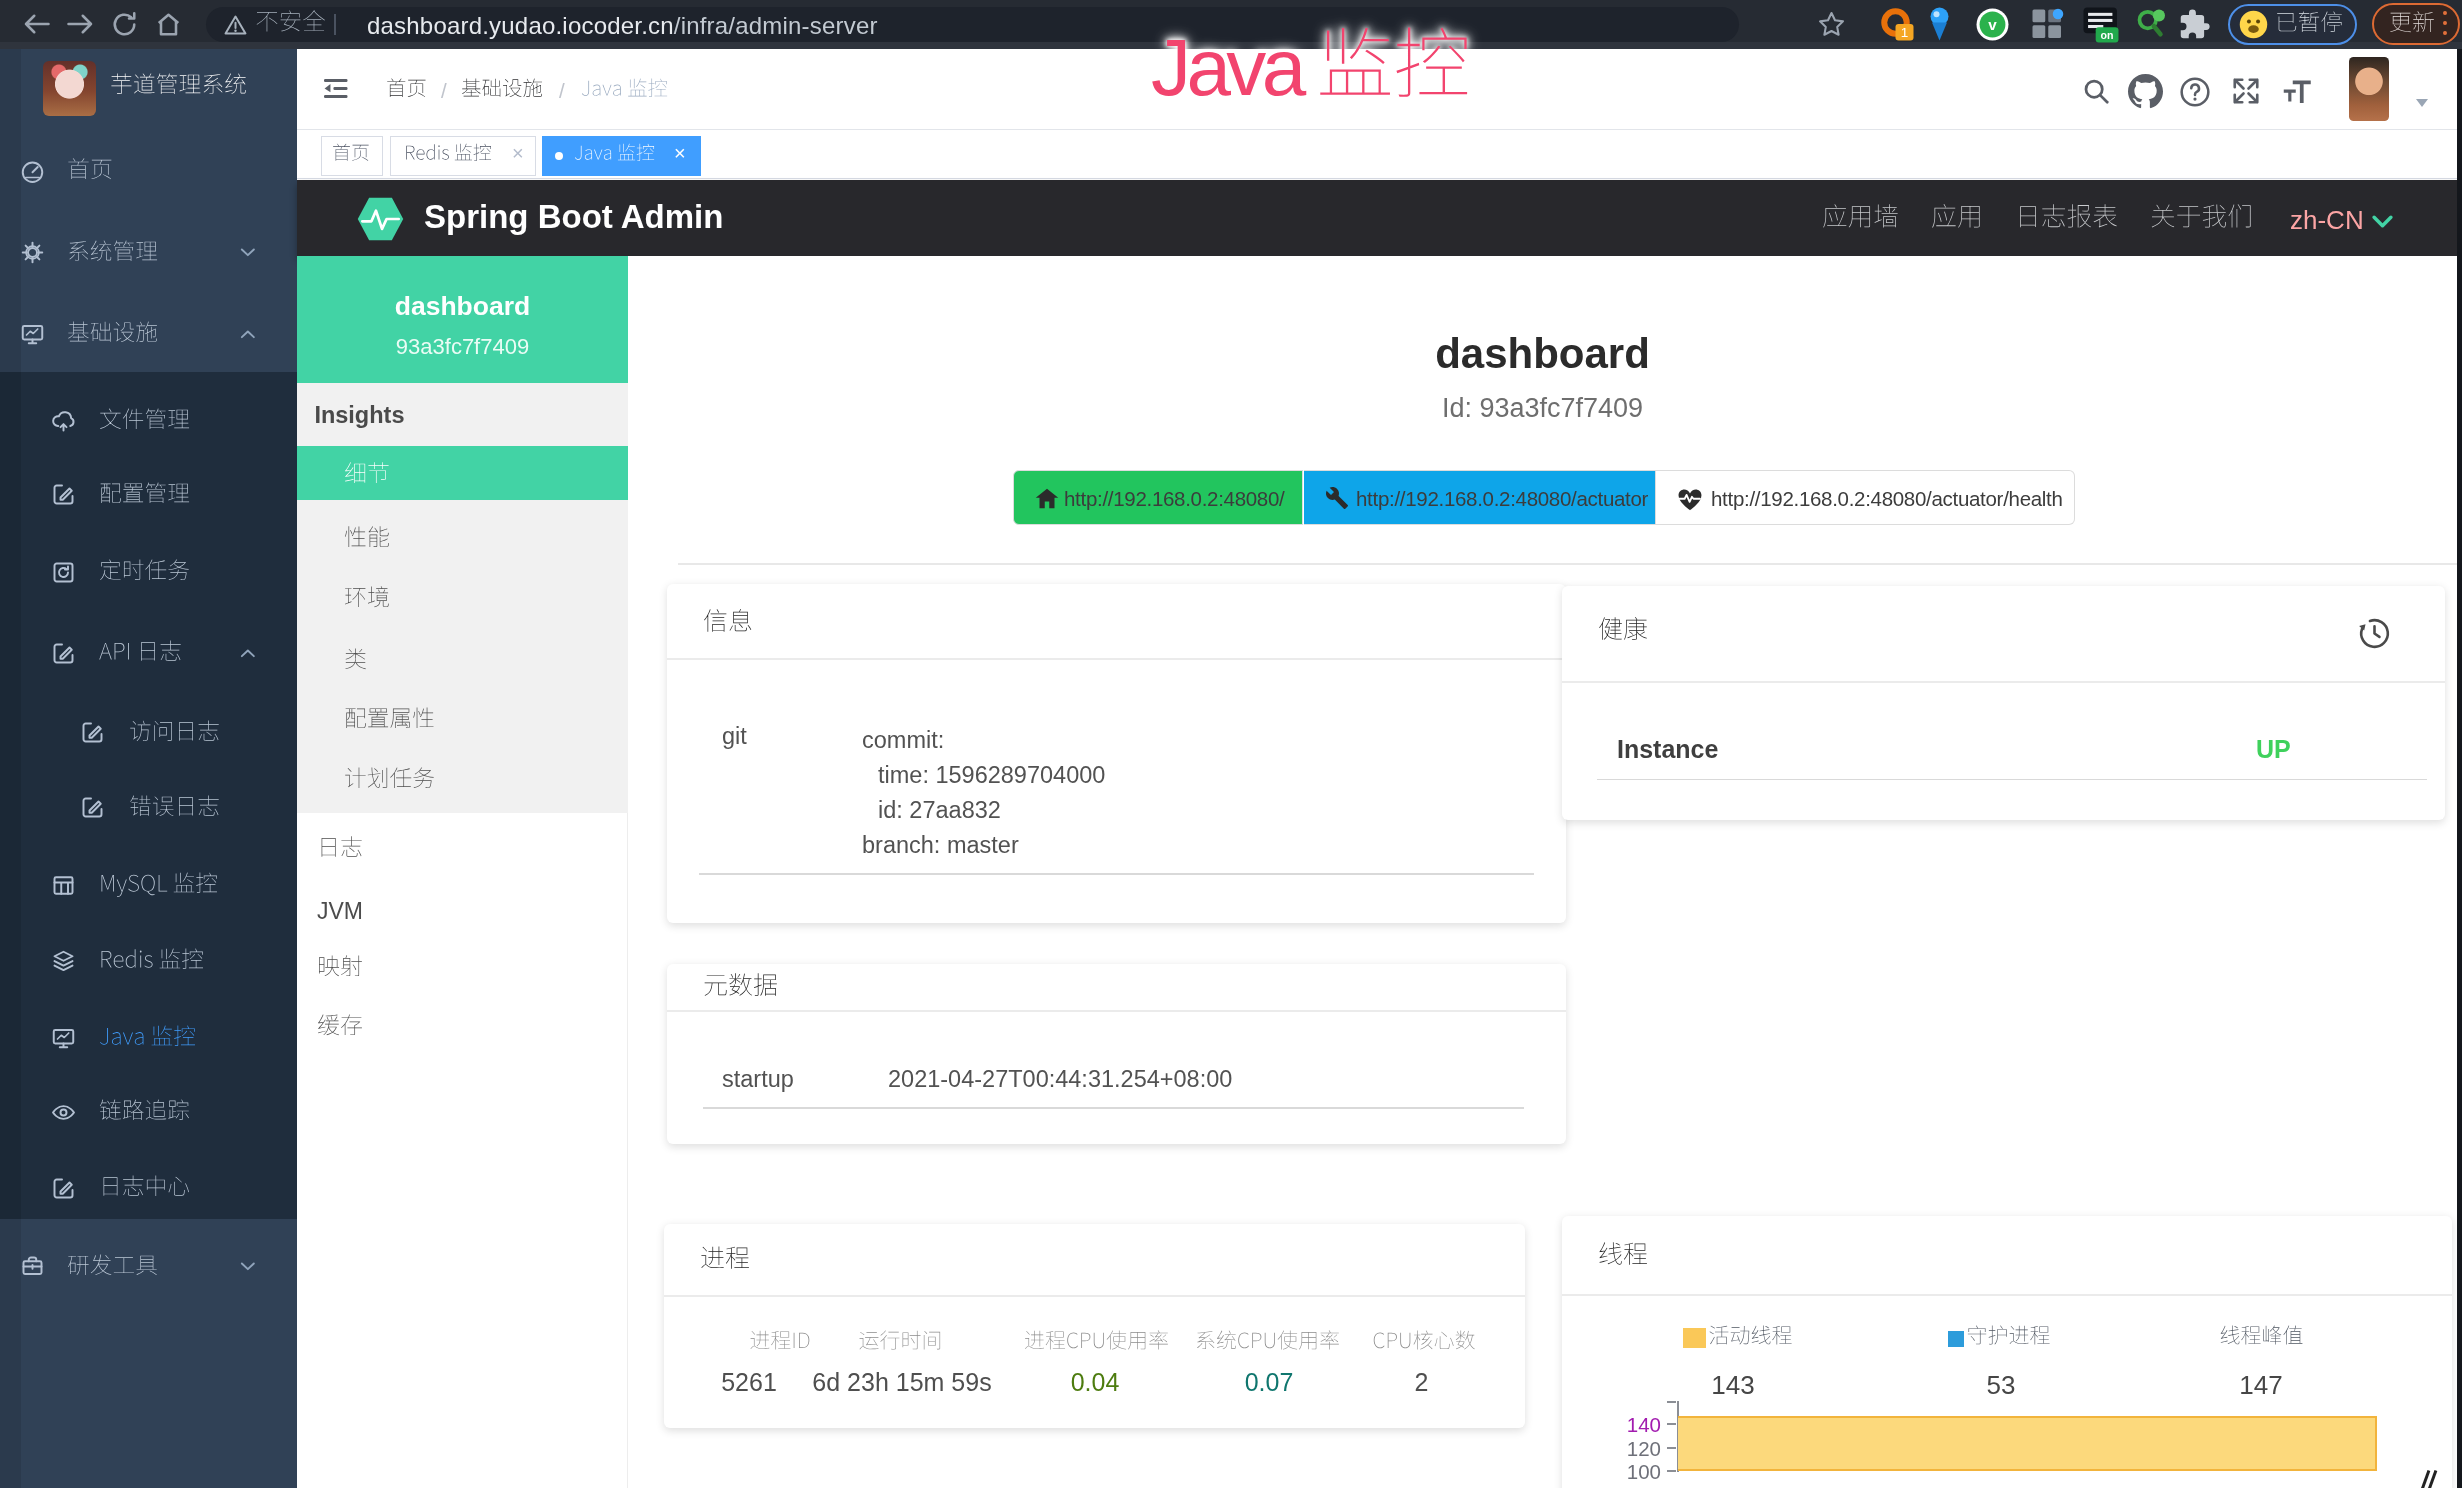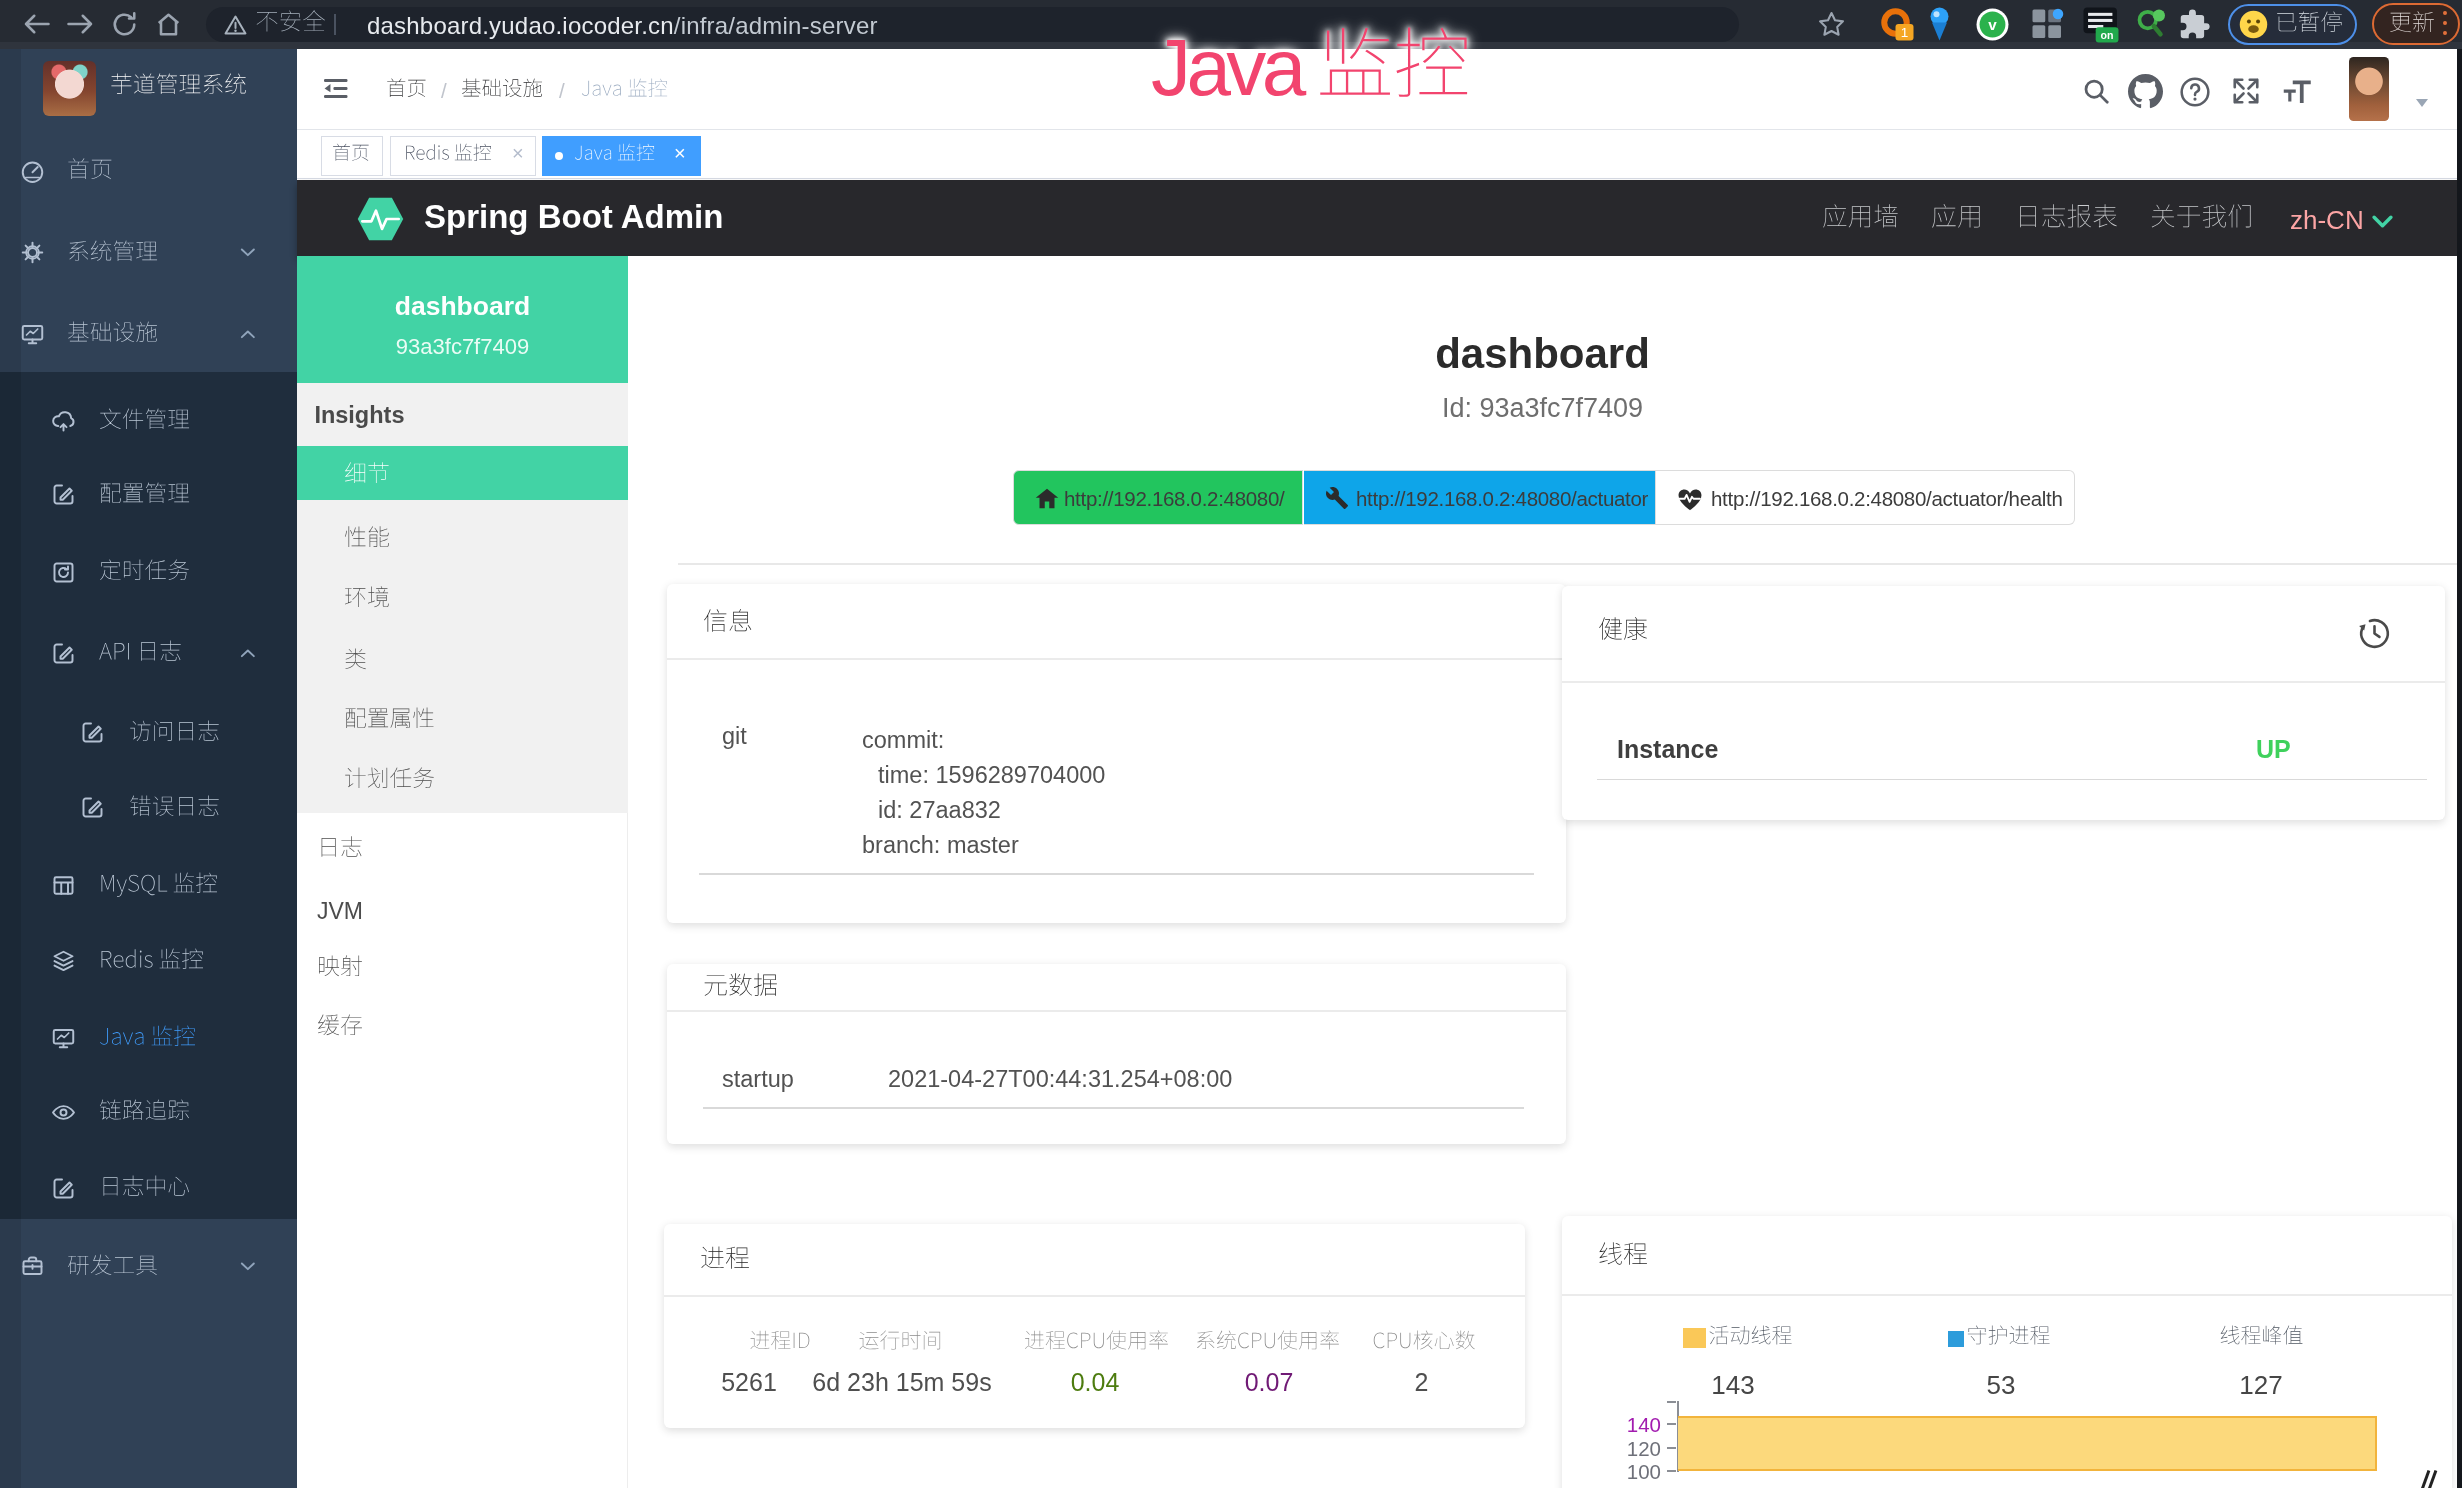--- a/index.html
+++ b/index.html
@@ -832,21 +832,21 @@
             <use href="#g400_50" x="619"></use>
             <use href="#g400_55" x="1217"></use>
             <use href="#g400_6838" x="1911"></use>
             <use href="#g400_5fc3" x="2911"></use>
             <use href="#g400_6570" x="3911"></use>
           </g>
         </svg></div>
     <div class="abs" style="left:26px;top:144px;width:118px;text-align:center;font-size:25px;color:#4f4f4f">5261</div>
     <div class="abs" style="left:132px;top:144px;width:212px;text-align:center;font-size:25px;color:#4f4f4f">6d 23h 15m 59s</div>
     <div class="abs" style="left:355px;top:144px;width:152px;text-align:center;font-size:25px;color:#4d7c0f">0.04</div>
-    <div class="abs" style="left:529px;top:144px;width:152px;text-align:center;font-size:25px;color:#701a75">0.07</div>
+    <div class="abs" style="left:529px;top:144px;width:152px;text-align:center;font-size:25px;color:#0f766e">0.07</div>
     <div class="abs" style="left:697px;top:144px;width:121px;text-align:center;font-size:25px;color:#4f4f4f">2</div>
   </div>
 
   <div class="abs" style="left:934px;top:960px;width:890px;height:531px;background:#fff;border-radius:6px;box-shadow:0 2.3px 9px rgba(0,0,0,.13)">
     <div class="abs" style="left:36px;top:28px"><svg class="ct" width="50" height="25" style="fill:#262626" viewBox="0 0 66 33">
           <g transform="translate(0,25.1) scale(0.03300,-0.03300)">
             <use href="#g500_7ebf" x="0"></use>
             <use href="#g500_7a0b" x="1000"></use>
           </g>
         </svg></div>
@@ -872,21 +872,21 @@
         </svg></div>
     <div class="abs" style="left:386px;top:154px;width:106px;text-align:center;font-size:26px;color:#464646">53</div>
     <div class="abs" style="left:657px;top:111px"><svg class="ct" width="85" height="21" style="fill:#4e5560" viewBox="0 0 112 28">
           <g transform="translate(0,21.3) scale(0.02800,-0.02800)">
             <use href="#g400_7ebf" x="0"></use>
             <use href="#g400_7a0b" x="1000"></use>
             <use href="#g400_5cf0" x="2000"></use>
             <use href="#g400_503c" x="3000"></use>
           </g>
         </svg></div>
-    <div class="abs" style="left:646px;top:154px;width:106px;text-align:center;font-size:26px;color:#464646">127</div>
+    <div class="abs" style="left:646px;top:154px;width:106px;text-align:center;font-size:26px;color:#464646">147</div>
 
     <div class="abs" style="left:30px;top:197px;width:69px;text-align:right;font-size:20.5px;color:#a21caf">140</div>
     <div class="abs" style="left:30px;top:221px;width:69px;text-align:right;font-size:20.5px;color:#6e7079">120</div>
     <div class="abs" style="left:30px;top:244px;width:69px;text-align:right;font-size:20.5px;color:#6e7079">100</div>
     <div class="abs" style="left:115px;top:185px;width:1.5px;height:71px;background:#8b8e95"></div>
     <div class="abs" style="left:105px;top:185px;width:9px;height:1.5px;background:#8b8e95"></div>
     <div class="abs" style="left:105px;top:207px;width:9px;height:1.5px;background:#8b8e95"></div>
     <div class="abs" style="left:105px;top:231px;width:9px;height:1.5px;background:#8b8e95"></div>
     <div class="abs" style="left:105px;top:254px;width:9px;height:1.5px;background:#8b8e95"></div>
     <div class="abs" style="left:116px;top:200px;width:699px;height:55px;background:#fcd97c;border-top:2.3px solid #f2b43c;border-right:2.3px solid #f2b43c;border-bottom:2.3px solid #f2b43c"></div>

